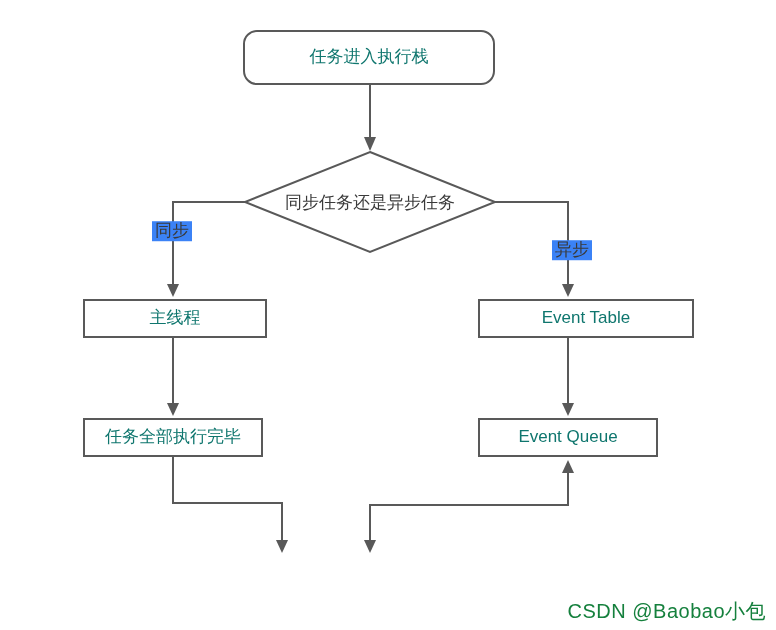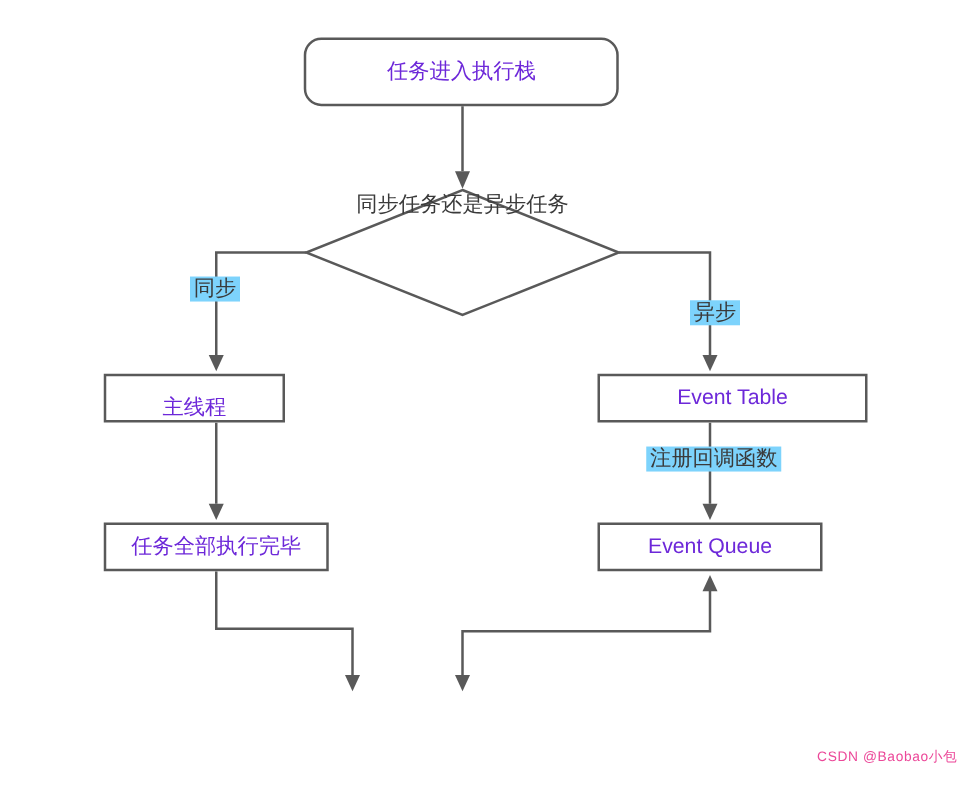--- a/index.html
+++ b/index.html
@@ -20,37 +20,37 @@
     left: 0;
     top: 0;
     width: 776px;
     height: 630px;
   }
   .node {
     position: absolute;
     box-sizing: border-box;
     background: #ffffff;
     border: 2px solid #595959;
-    color: #6d28d9;
+    color: #0f766e;
     font-size: 17px;
     display: flex;
     align-items: center;
     justify-content: center;
     text-align: center;
     line-height: 1.2;
     white-space: nowrap;
   }
   .node.rounded-start {
     left: 243px; top: 30px;
     width: 252px; height: 55px;
     border-radius: 14px;
   }
   .node.rect-main-thread {
     left: 83px; top: 299px;
-    width: 145px; height: 39px; align-items: flex-end;
+    width: 184px; height: 39px;
   }
   .node.rect-event-table {
     left: 478px; top: 299px;
     width: 216px; height: 39px;
   }
   .node.rect-tasks-done {
     left: 83px; top: 418px;
     width: 180px; height: 39px;
   }
   .node.rect-event-queue {
@@ -60,44 +60,45 @@
   .node.rounded-end {
     left: 175px; top: 555px;
     width: 385px; height: 55px;
     border-radius: 16px;
   }
   .decision-text {
     position: absolute;
     left: 245px; top: 152px;
     width: 250px; height: 100px;
     display: flex;
+    align-items: center;
     justify-content: center;
     color: #3a3a3a;
     font-size: 17px;
     white-space: nowrap;
   }
   .edge-label {
     position: absolute;
     transform: translate(-50%, -50%);
-    background: #7dd3fc;
+    background: #3b82f6;
     color: #3a3a3a;
     font-size: 17px;
     padding: 0 3px;
     white-space: nowrap;
     line-height: 1.15;
   }
   .edge-label.sync  { left: 172px; top: 231px; }
   .edge-label.async { left: 572px; top: 234px; margin-top: 16px; }
   .edge-label.register { left: 571px; top: 367px; }
   .watermark {
     position: absolute;
     right: 10px;
     top: 598px;
-    color: #ec4899;
-    font-size: 11px;
+    color: #15803d;
+    font-size: 20px;
     letter-spacing: 0.5px;
     text-shadow: 1px 1px 0 #ffffff;
     white-space: nowrap;
     margin-left: 32px;
   }
 </style>
 </head>
 <body>
 
 <div class="canvas">
@@ -144,17 +145,16 @@
     <span>任务全部执行完毕</span>
   </div>
 
   <div class="node rect-event-queue">
     <span>Event Queue</span>
   </div>
 
 
   <div class="edge-label sync">同步</div>
   <div class="edge-label async">异步</div>
-  <div class="edge-label register">注册回调函数</div>
 
   <div class="watermark">CSDN @Baobao小包</div>
 
 </div>
 
 </body></html>

